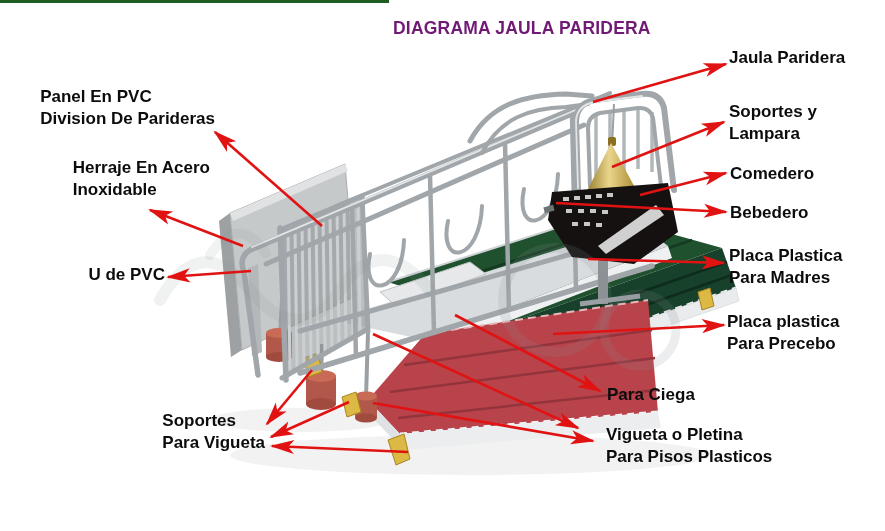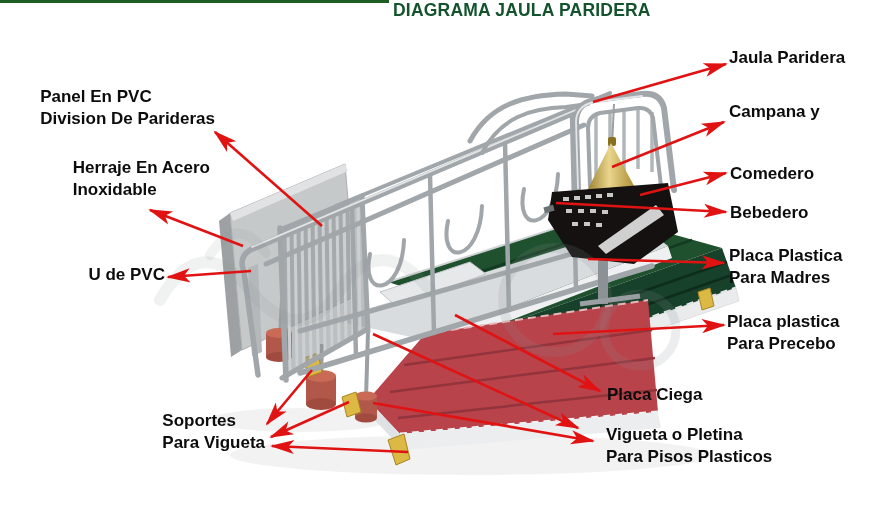--- a/index.html
+++ b/index.html
@@ -1,20 +1,20 @@
 <!DOCTYPE html>
 <html><head>
 <meta charset="utf-8">
 <style>
   html,body{margin:0;padding:0;background:#ffffff;}
   #page{position:relative;width:885px;height:531px;background:#ffffff;overflow:hidden;
         font-family:"Liberation Sans",sans-serif;}
   #toprule{position:absolute;left:0;top:0;width:389px;height:3px;background:#1f5c23;}
-  #title{position:absolute;left:393px;top:0;font:700 17.5px/20px "Liberation Sans",sans-serif;
-         color:#14532d;letter-spacing:.2px;white-space:nowrap;}
+  #title{position:absolute;left:393px;top:18px;font:700 17.5px/20px "Liberation Sans",sans-serif;
+         color:#701a75;letter-spacing:.2px;white-space:nowrap;}
   svg{position:absolute;left:0;top:0;}
   .lbl{position:absolute;font:700 17px/22px "Liberation Sans",sans-serif;color:#0c0c0c;white-space:nowrap;z-index:3;}
   .ra{}
   .ar{stroke:#e01312;stroke-width:2.6;fill:none;marker-end:url(#ah);}
   .tube{stroke:#a0a6a9;fill:none;stroke-linecap:round;}
   .hl{stroke:#e2e4e5;fill:none;stroke-linecap:round;}
 </style>
 </head>
 <body>
 
@@ -225,36 +225,37 @@
     <div>U de PVC</div>
   </div>
   <div class="lbl" style="left:729px;top:47px;">
     <div>Jaula Paridera</div>
   </div>
   <div class="lbl ra" style="right:620px;top:410px;">
     <div>Soportes</div>
     <div>Para Vigueta</div>
   </div>
   <div class="lbl" style="left:729px;top:101px;">
-    <div>Campana y</div>
+    <div>Soportes y</div>
+    <div>Lampara</div>
   </div>
   <div class="lbl" style="left:730px;top:163px;">
     <div>Comedero</div>
   </div>
   <div class="lbl" style="left:730px;top:202px;text-align:center;">
     <div>Bebedero</div>
   </div>
   <div class="lbl" style="left:729px;top:245px;">
     <div>Placa Plastica</div>
     <div>Para Madres</div>
   </div>
   <div class="lbl" style="left:727px;top:311px;">
     <div>Placa plastica</div>
     <div>Para Precebo</div>
   </div>
   <div class="lbl" style="left:607px;top:384px;">
-    <div>Placa Ciega</div>
+    <div>Para Ciega</div>
   </div>
   <div class="lbl" style="left:606px;top:424px;">
     <div>Vigueta o Pletina</div>
     <div>Para Pisos Plasticos</div>
   </div>
 </div>
 
 </body></html>

